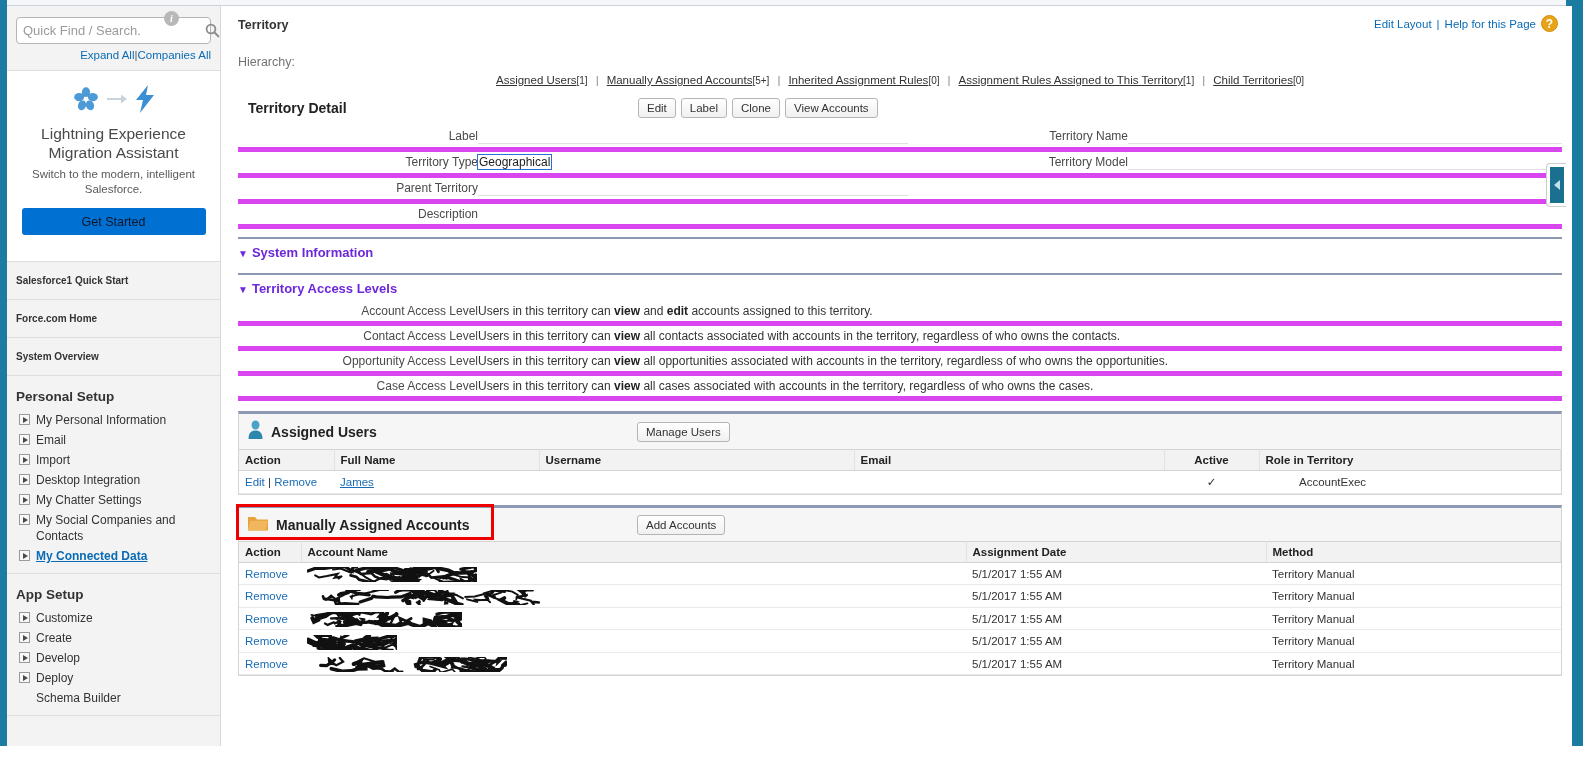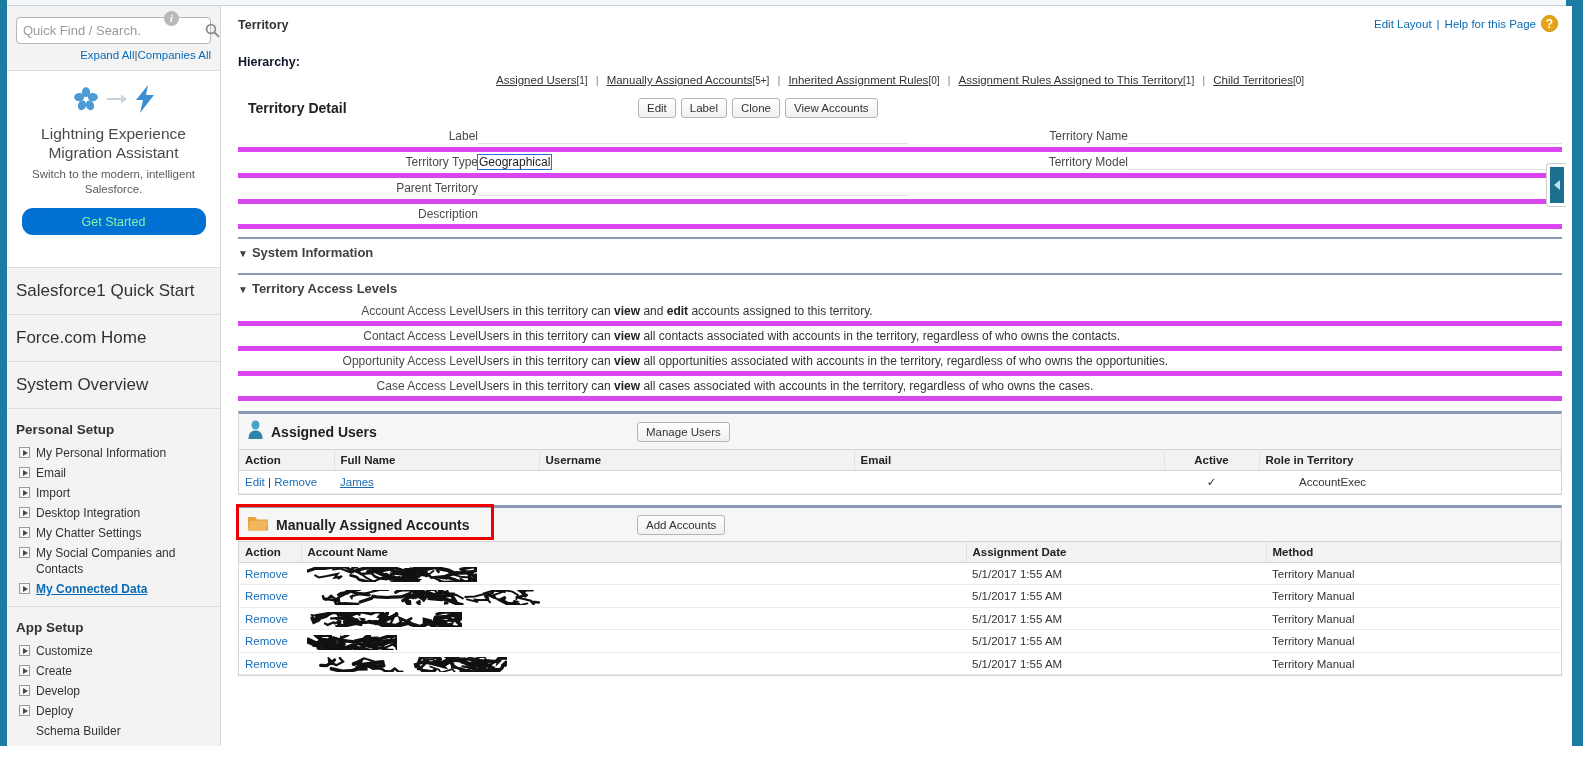--- a/index.html
+++ b/index.html
@@ -112,34 +112,34 @@
     font-weight: normal;
   }
   .lex-sub {
     margin-top: 5px;
     font-size: 11.5px;
     color: #5a5a5a;
     line-height: 15px;
   }
   .lex-btn {
     display: block;
-    margin: 11px auto 16px auto;
+    margin: 11px auto 10px auto;
     width: 184px; height: 27px;
     background: #0070d2;
-    color: #86efac;
-    border: none; border-radius: 11px;
+    color: #0f172a;
+    border: none; border-radius: 3px;
     font-size: 12.5px;
     font-family: "Liberation Sans", sans-serif;
     cursor: pointer;
   }
 
   .nav-big {
     padding: 13px 0 13px 9px;
-    font-size: 17px;
-    font-weight: normal;
+    font-size: 10px;
+    font-weight: bold;
     color: #333333;
     border-bottom: 1px solid #dddddd;
     cursor: pointer;
   }
   .nav-section {
     border-bottom: 1px solid #dddddd;
     padding-bottom: 7px;
   }
   .nav-section-title {
     padding: 13px 0 6px 9px;
@@ -187,21 +187,21 @@
   .topbar {
     position: relative;
     height: 62px;
     padding: 12px 0 0 10px;
   }
   .page-kicker {
     font-size: 12.5px; font-weight: bold; color: #333333;
   }
   .page-hier {
     margin-top: 23px;
-    font-size: 12.5px; color: #0f172a; font-weight: bold;
+    font-size: 12.5px; color: #737373;
   }
   .edit-layout {
     position: absolute; right: 14px; top: 9px;
     font-size: 11.5px;
     display: flex; align-items: center; gap: 5px;
   }
   .edit-layout a { color: #0a6bb5; text-decoration: none; cursor: pointer; }
   .edit-layout .sep { color: #0a6bb5; }
   .help-dot {
     width: 17px; height: 17px; border-radius: 50%;
@@ -263,21 +263,21 @@
     padding: 0 1px;
   }
 
   
   .sec-head {
     border-top: 2px solid #8b9ab2;
     margin: 8px 10px 0 10px;
     padding: 6px 0 5px 0;
     font-size: 13px;
     font-weight: bold;
-    color: #404040;
+    color: #6d28d9;
     cursor: pointer;
   }
   .sec-head .caret { font-size: 10px; margin-right: 4px; }
 
   
   .rl {
     margin: 10px 10px 0 10px;
     border: 1px solid #d4d4d4;
     border-top: 3px solid #8b9ab2;
   }

